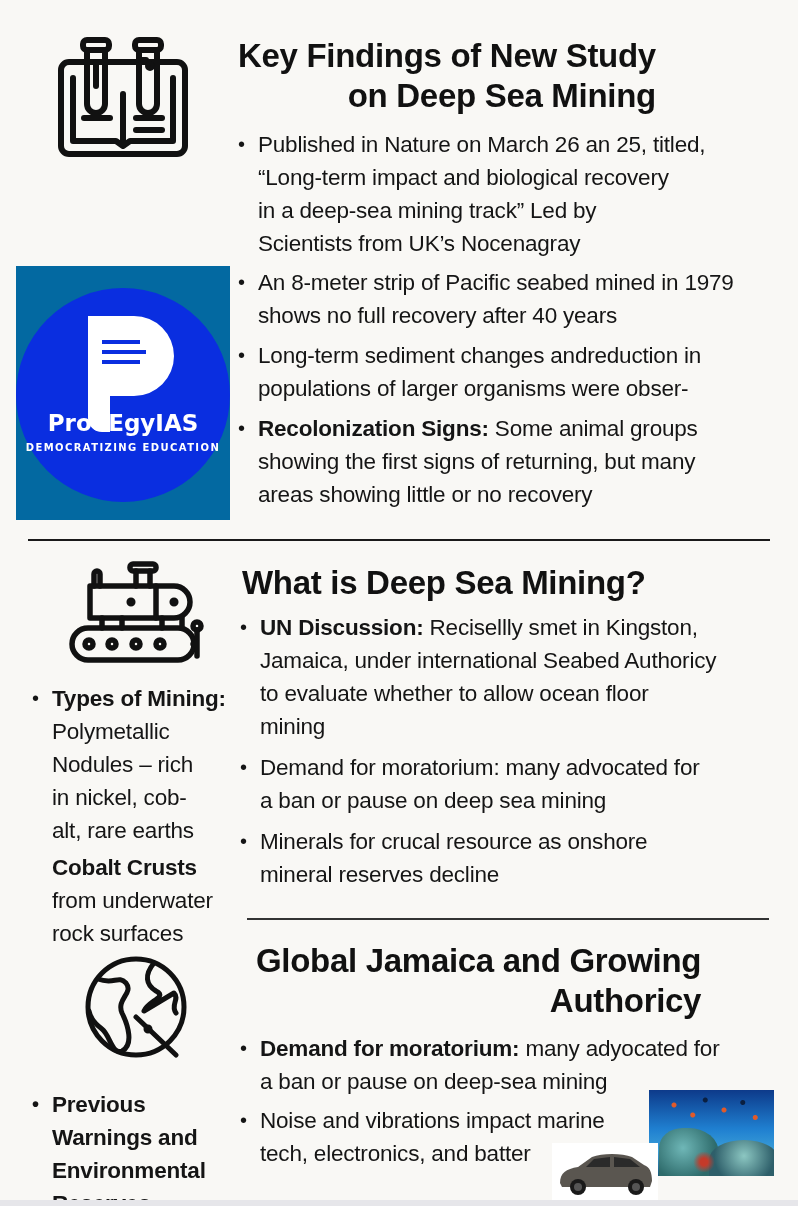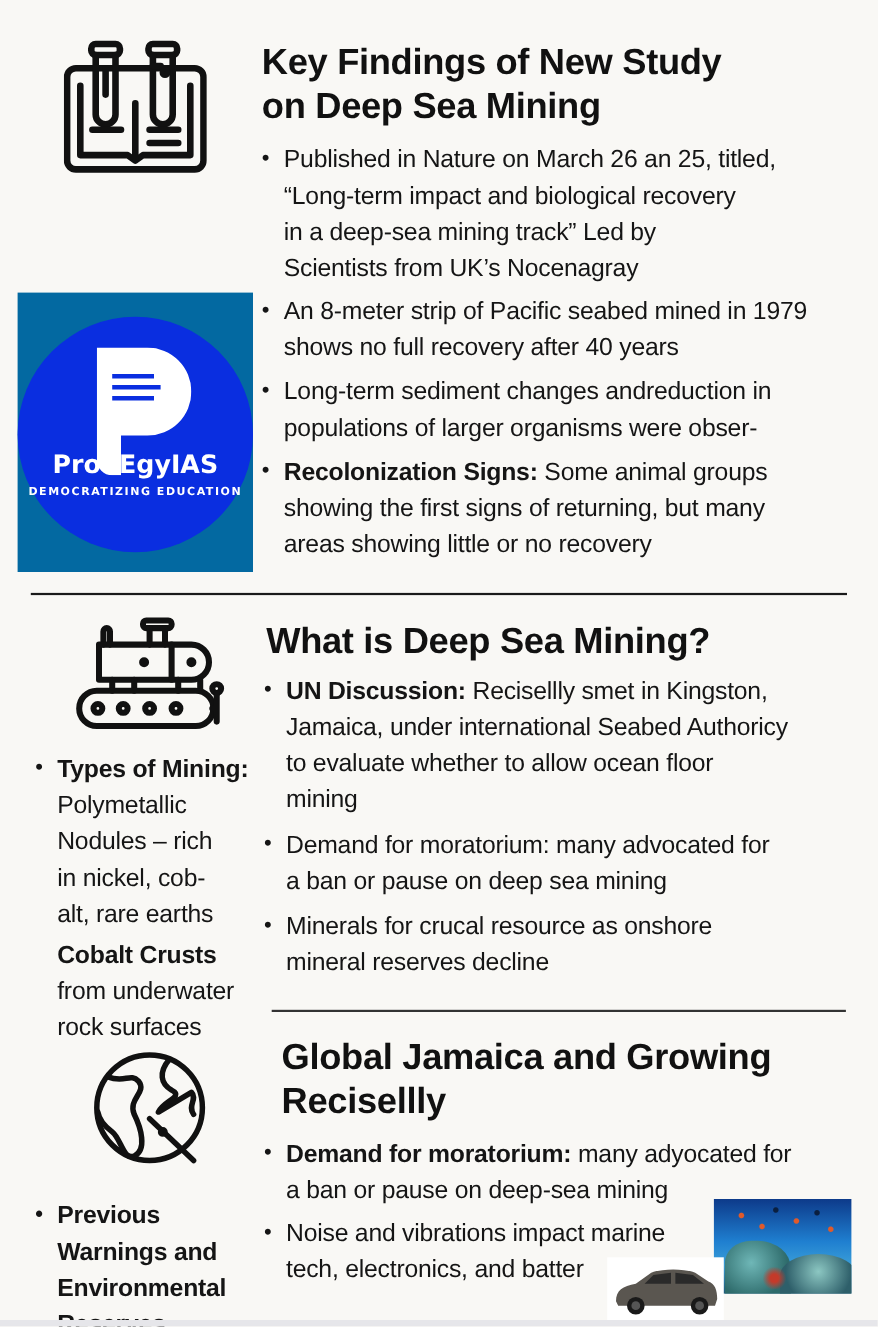--- a/index.html
+++ b/index.html
@@ -3,21 +3,21 @@
 <meta charset="utf-8">
 <style>
   html, body { margin: 0; padding: 0; }
   body {
     width: 798px; height: 1206px; position: relative; overflow: hidden;
     background: #f9f8f5;
     font-family: "Liberation Sans", "DejaVu Sans", sans-serif;
     color: #111;
   }
   .abs { position: absolute; }
-  .h1 { font-weight: bold; font-size: 33px; line-height: 40px; color: #111; letter-spacing: -0.3px; }
+  .h1 { font-weight: bold; font-size: 33px; line-height: 40px; color: #111; letter-spacing: -0.3px; text-align: right; }
   .bl { font-size: 22.5px; line-height: 33px; color: #151515; letter-spacing: -0.2px; }
   .bullet { position: relative; padding-left: 20px; }
   .bullet::before { content: "•"; position: absolute; left: 0; top: 0; font-size: 20px; }
   .b { font-weight: bold; }
   .rule { position: absolute; background: #1a1a1a; }
   .bottom-strip { position: absolute; left: 0; top: 1200px; width: 798px; height: 6px; background: #e6e6ea; }
 </style>
 </head>
 <body>
 
@@ -142,21 +142,21 @@
     <circle cx="52" cy="52" r="48"></circle>
     <path d="M14 24 C30 30 34 20 42 28 C50 38 32 44 38 58 C44 70 50 90 38 96 C28 100 26 80 18 74 C10 68 6 62 5 56"></path>
     <path d="M70 8 C60 20 62 30 72 36 C84 42 64 46 60 56 L90 38 C96 44 86 50 92 58"></path>
     <path d="M52 62 L92 100"></path>
     <circle cx="64" cy="74" r="2" fill="#111"></circle>
   </svg>
 </div>
 
 <div class="abs h1" style="left:256px;top:941px;">
   <div>Global Jamaica and Growing</div>
-  <div>Recisellly</div>
+  <div>Authoricy</div>
 </div>
 
 <div class="abs bl" style="left:240px;top:1032px;width:555px;">
   <div class="bullet" style="margin-bottom:6px;">
     <div><span class="b">Demand for moratorium:</span><span> many adyocated for</span></div>
     <div>a ban or pause on deep-sea mining</div>
   </div>
   <div class="bullet">
     <div>Noise and vibrations impact marine</div>
     <div>tech, electronics, and batter</div>

